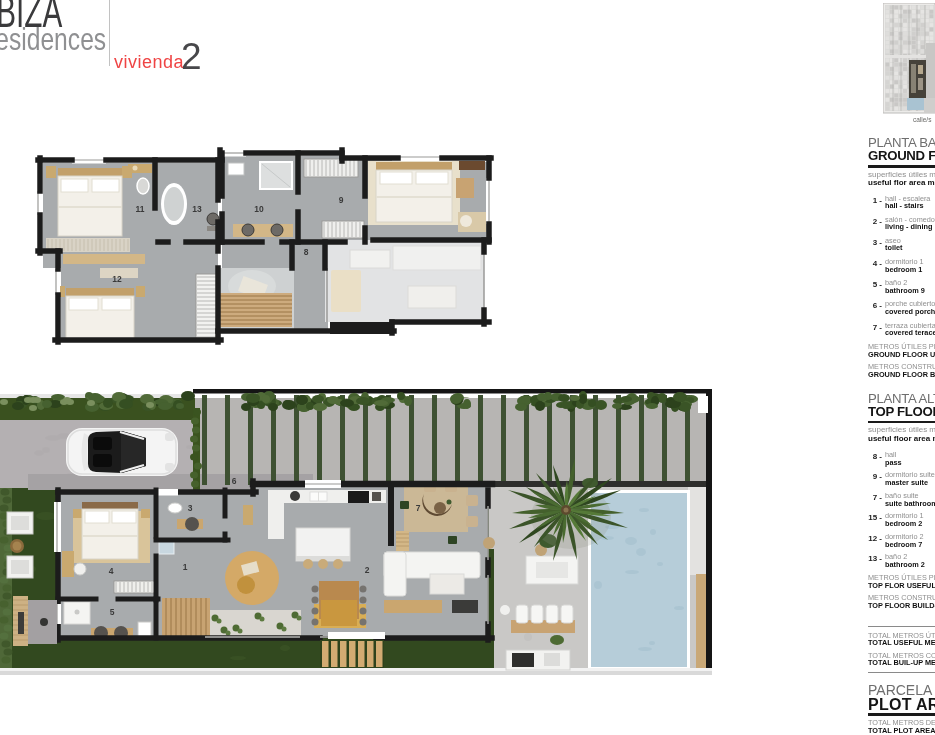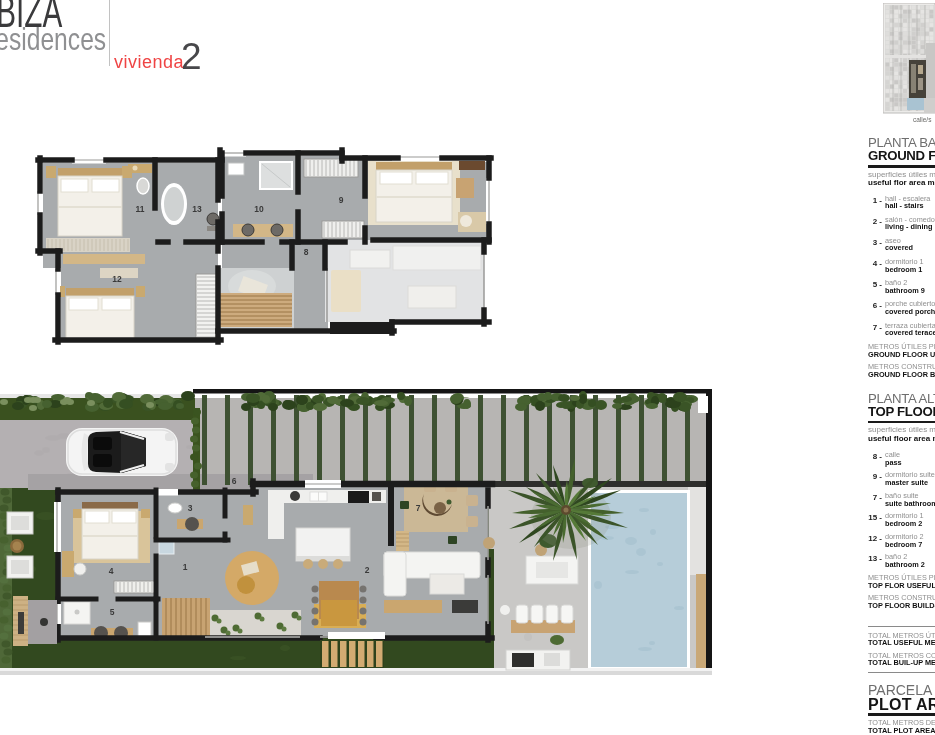--- a/index.html
+++ b/index.html
@@ -1141,21 +1141,21 @@
     <div class="it">
           <span class="n">1 -</span>
           <span class="tx"><span class="g">hall - escalera</span><br><b>hall - stairs</b></span>
         </div>
     <div class="it">
           <span class="n">2 -</span>
           <span class="tx"><span class="g">salón - comedor</span><br><b>living - dining</b></span>
         </div>
     <div class="it">
           <span class="n">3 -</span>
-          <span class="tx"><span class="g">aseo</span><br><b>covered</b></span>
+          <span class="tx"><span class="g">aseo</span><br><b>toilet</b></span>
         </div>
     <div class="it">
           <span class="n">4 -</span>
           <span class="tx"><span class="g">dormitorio 1</span><br><b>bedroom 1</b></span>
         </div>
     <div class="it">
           <span class="n">5 -</span>
           <span class="tx"><span class="g">baño 2</span><br><b>bathroom 9</b></span>
         </div>
     <div class="it">
@@ -1172,21 +1172,21 @@
       </div>
   <div class="mr"><span class="g">METROS CONSTRUIDOS</span><br><b>GROUND FLOOR BUILT-UP</b></div>
 
   <div class="h1" style="margin-top:13px">PLANTA ALTA</div>
   <div class="h2">TOP FLOOR</div>
   <div class="hr"></div>
   <div class="sub"><span class="g">superficies útiles m²</span><br><b>useful floor area m²</b></div>
   <div class="items items2" style="margin-top:8px">
     <div class="it">
           <span class="n">8 -</span>
-          <span class="tx"><span class="g">calle</span><br><b>pass</b></span>
+          <span class="tx"><span class="g">hall</span><br><b>pass</b></span>
         </div>
     <div class="it">
           <span class="n">9 -</span>
           <span class="tx"><span class="g">dormitorio suite</span><br><b>master suite</b></span>
         </div>
     <div class="it">
           <span class="n">7 -</span>
           <span class="tx"><span class="g">baño suite</span><br><b>suite bathroom</b></span>
         </div>
     <div class="it">

